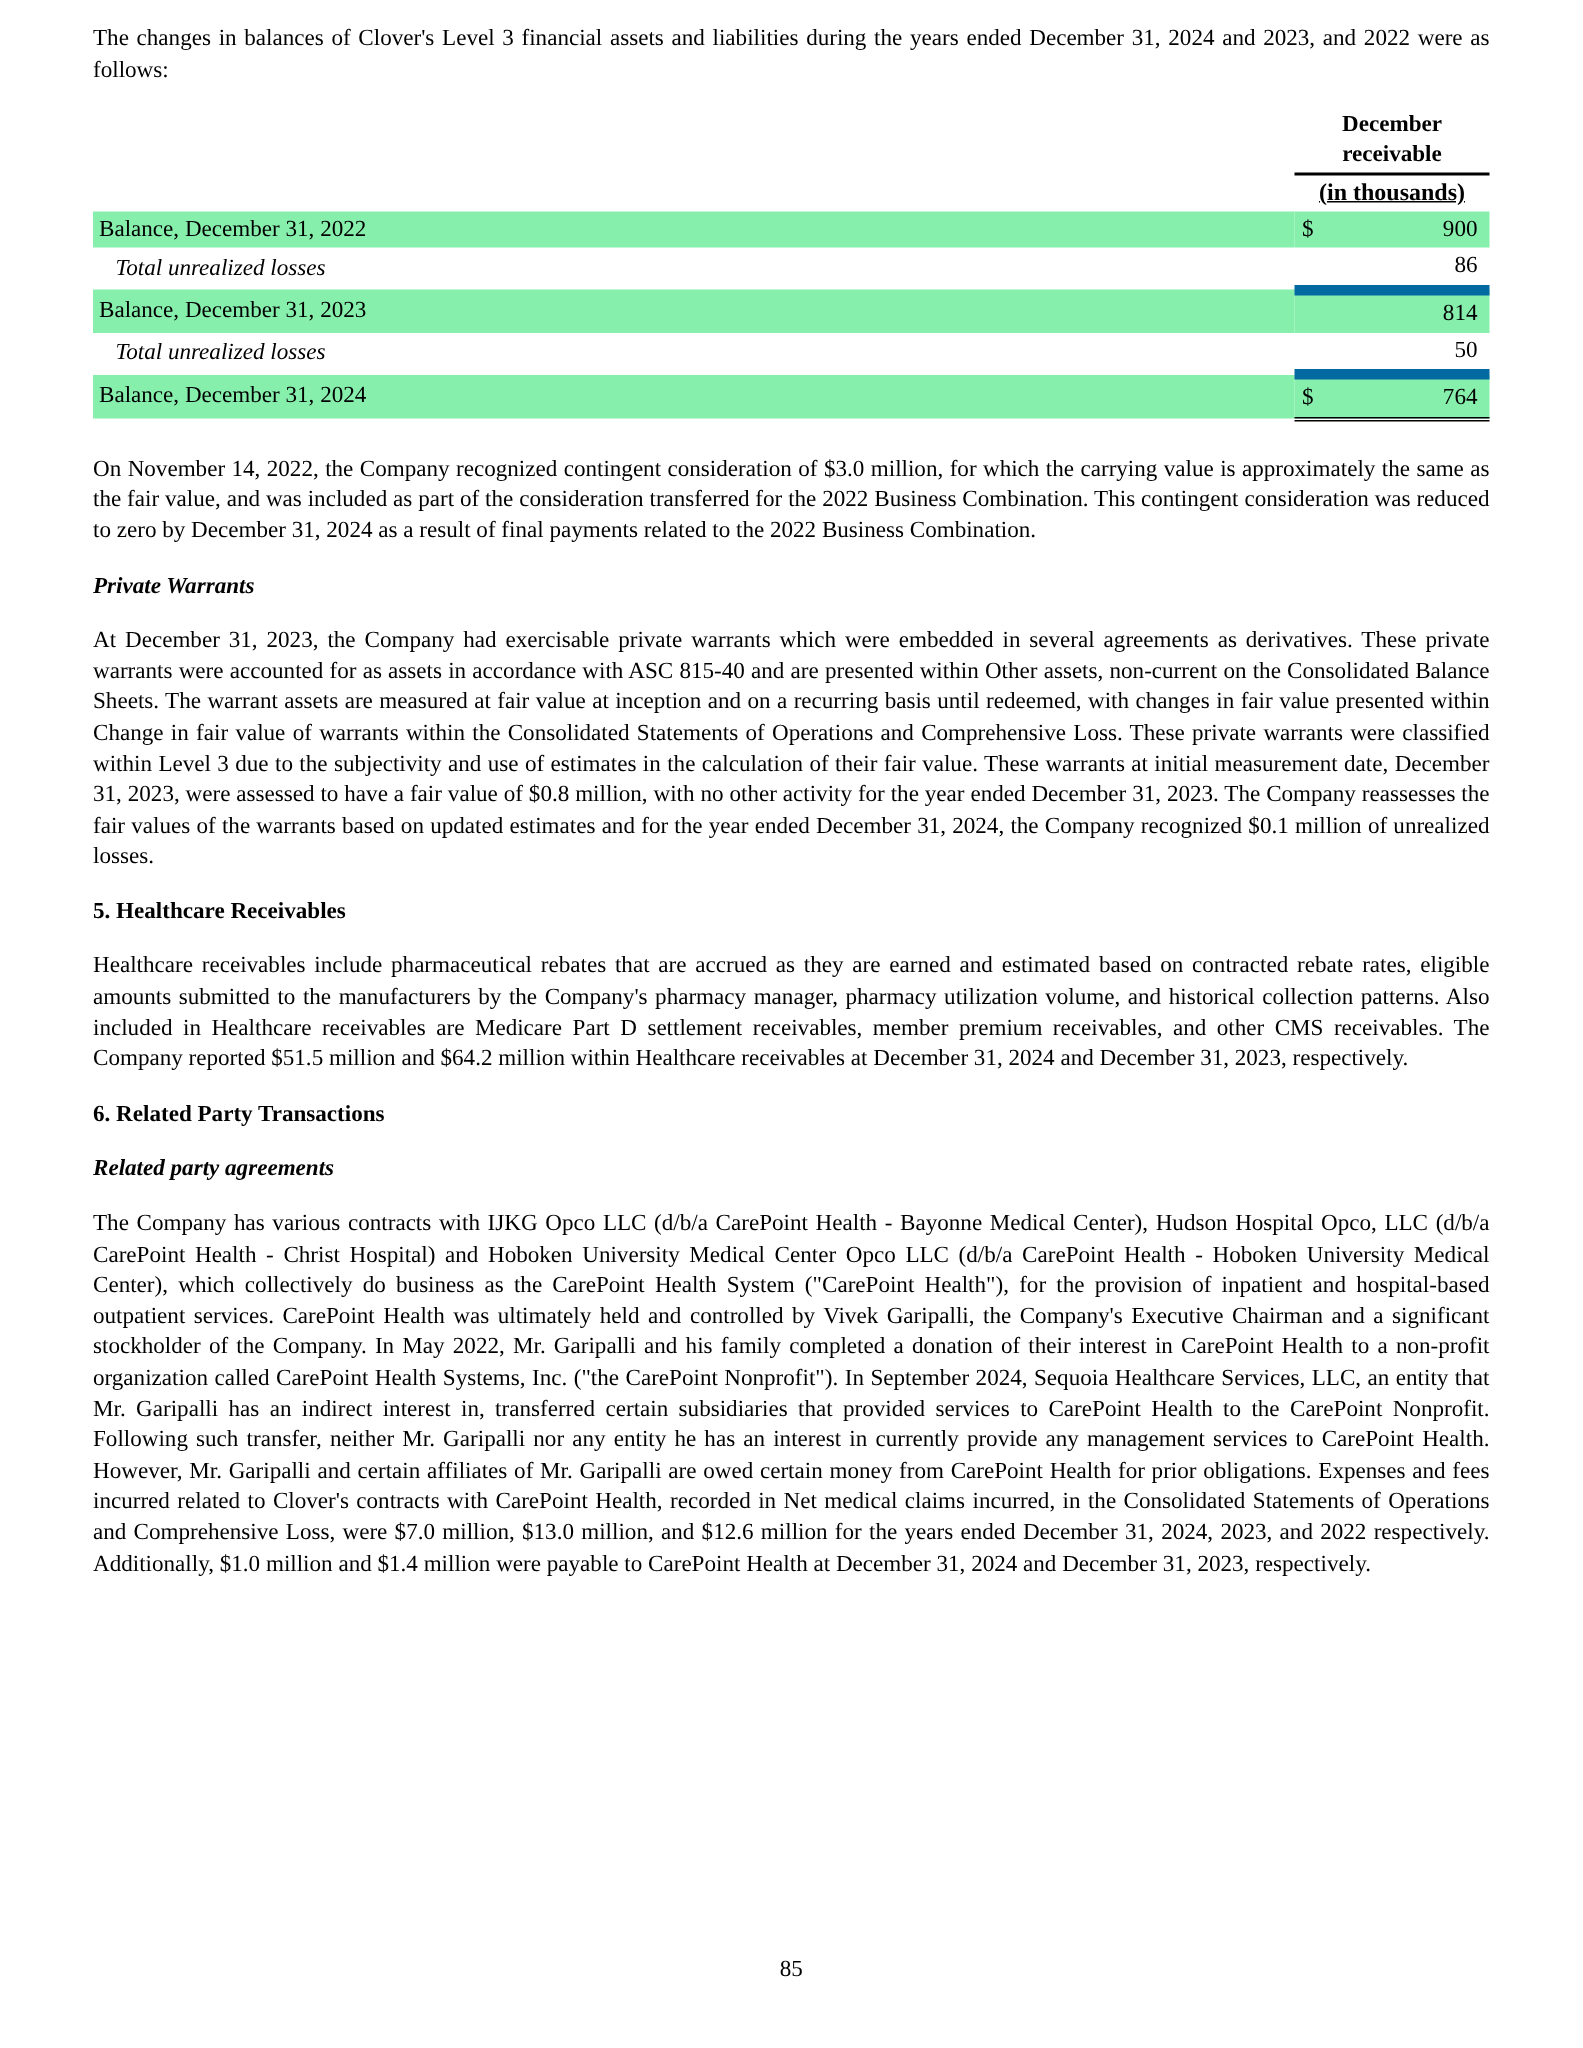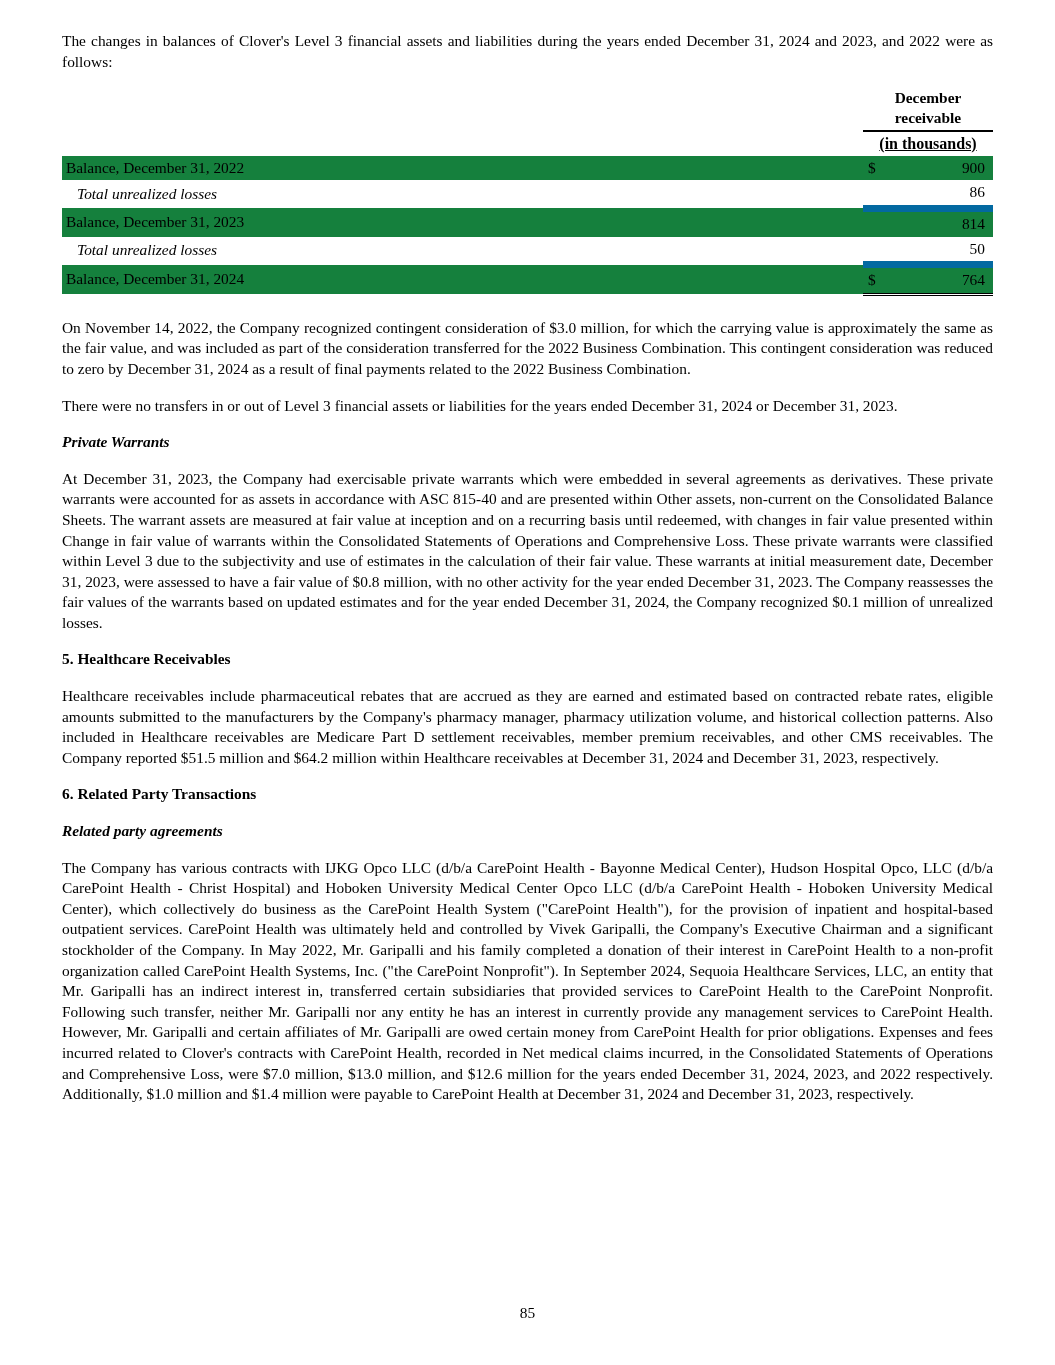--- a/index.html
+++ b/index.html
@@ -1,35 +1,35 @@
 <!DOCTYPE html>
 <html><head>
 <meta charset="utf-8">
 <style>
   html, body { margin: 0; padding: 0; background: #ffffff; }
   body {
     width: 1055px; height: 1365px; position: relative; overflow: hidden;
     font-family: "Liberation Serif", "DejaVu Serif", serif;
     color: #000; font-size: 15.4px; line-height: 20.6px;
   }
-  .page { position: absolute; left: 62px; top: 31px; width: 931px; }
+  .page { position: absolute; left: 62px; top: 16px; width: 931px; }
   p { margin: 0; text-align: justify; }
   .intro { margin-bottom: 16px; }
   .heading-bold { font-weight: bold; }
   .heading-italic { font-weight: bold; font-style: italic; }
 
   table.fv { width: 931px; border-collapse: collapse; margin-top: 0; }
   table.fv td { padding: 0; height: 24.6px; vertical-align: middle; }
   .col-label { width: 800px; }
   .col-gap { width: 1px; }
   .col-amt { width: 130px; }
   .hdr-cell { text-align: center; font-weight: bold; line-height: 20px; padding-bottom: 2px !important; }
   .hdr-cell.top { border-bottom: 2px solid #000; }
   .unit-cell { text-align: center; font-weight: bold; font-size: 16px; height: 20px !important; text-decoration: underline; }
-  tr.shade td.c { background: #15803d; margin-top: 10px; }
+  tr.shade td.c { background: #86efac; margin-top: 10px; }
   .lbl { padding-left: 4px !important; }
   .lbl.indent { padding-left: 15px !important; font-style: italic; }
   .amt { display: flex; justify-content: space-between; padding: 0 8px 0 5px; }
   .rule-top { border-top: 7px solid #0369a1; }
   .rule-double-bottom { border-bottom: 3px double #000; }
 
   .gap-after-table { height: 22px; }
   .para { margin-bottom: 16px; }
   .pnum { position: absolute; left: 0; width: 1055px; top: 1303px; text-align: center; font-size: 15.4px; }
 </style>
@@ -103,21 +103,20 @@
               <span>764</span>
             </div>
           </td>
     </tr>
   </tbody>
     </table>
 
   <div class="gap-after-table"></div>
 
   <p class="para">On November 14, 2022, the Company recognized contingent consideration of $3.0 million, for which the carrying value is approximately the same as the fair value, and was included as part of the consideration transferred for the 2022 Business Combination. This contingent consideration was reduced to zero by December 31, 2024 as a result of final payments related to the 2022 Business Combination.</p>
-  <p class="para">There were no transfers in or out of Level 3 financial assets or liabilities for the years ended December 31, 2024 or December 31, 2023.</p>
   <p class="para heading-italic">Private Warrants</p>
   <p class="para">At December 31, 2023, the Company had exercisable private warrants which were embedded in several agreements as derivatives. These private warrants were accounted for as assets in accordance with ASC 815-40 and are presented within Other assets, non-current on the Consolidated Balance Sheets. The warrant assets are measured at fair value at inception and on a recurring basis until redeemed, with changes in fair value presented within Change in fair value of warrants within the Consolidated Statements of Operations and Comprehensive Loss. These private warrants were classified within Level 3 due to the subjectivity and use of estimates in the calculation of their fair value. These warrants at initial measurement date, December 31, 2023, were assessed to have a fair value of $0.8 million, with no other activity for the year ended December 31, 2023. The Company reassesses the fair values of the warrants based on updated estimates and for the year ended December 31, 2024, the Company recognized $0.1 million of unrealized losses.</p>
   <p class="para heading-bold">5. Healthcare Receivables</p>
   <p class="para">Healthcare receivables include pharmaceutical rebates that are accrued as they are earned and estimated based on contracted rebate rates, eligible amounts submitted to the manufacturers by the Company's pharmacy manager, pharmacy utilization volume, and historical collection patterns. Also included in Healthcare receivables are Medicare Part D settlement receivables, member premium receivables, and other CMS receivables. The Company reported $51.5 million and $64.2 million within Healthcare receivables at December 31, 2024 and December 31, 2023, respectively.</p>
   <p class="para heading-bold">6. Related Party Transactions</p>
   <p class="para heading-italic">Related party agreements</p>
   <p class="para">The Company has various contracts with IJKG Opco LLC (d/b/a CarePoint Health - Bayonne Medical Center), Hudson Hospital Opco, LLC (d/b/a CarePoint Health - Christ Hospital) and Hoboken University Medical Center Opco LLC (d/b/a CarePoint Health - Hoboken University Medical Center), which collectively do business as the CarePoint Health System ("CarePoint Health"), for the provision of inpatient and hospital-based outpatient services. CarePoint Health was ultimately held and controlled by Vivek Garipalli, the Company's Executive Chairman and a significant stockholder of the Company. In May 2022, Mr. Garipalli and his family completed a donation of their interest in CarePoint Health to a non-profit organization called CarePoint Health Systems, Inc. ("the CarePoint Nonprofit"). In September 2024, Sequoia Healthcare Services, LLC, an entity that Mr. Garipalli has an indirect interest in, transferred certain subsidiaries that provided services to CarePoint Health to the CarePoint Nonprofit. Following such transfer, neither Mr. Garipalli nor any entity he has an interest in currently provide any management services to CarePoint Health. However, Mr. Garipalli and certain affiliates of Mr. Garipalli are owed certain money from CarePoint Health for prior obligations. Expenses and fees incurred related to Clover's contracts with CarePoint Health, recorded in Net medical claims incurred, in the Consolidated Statements of Operations and Comprehensive Loss, were $7.0 million, $13.0 million, and $12.6 million for the years ended December 31, 2024, 2023, and 2022 respectively. Additionally, $1.0 million and $1.4 million were payable to CarePoint Health at December 31, 2024 and December 31, 2023, respectively.</p>
 </div>
 
 <div class="pnum">85</div>

